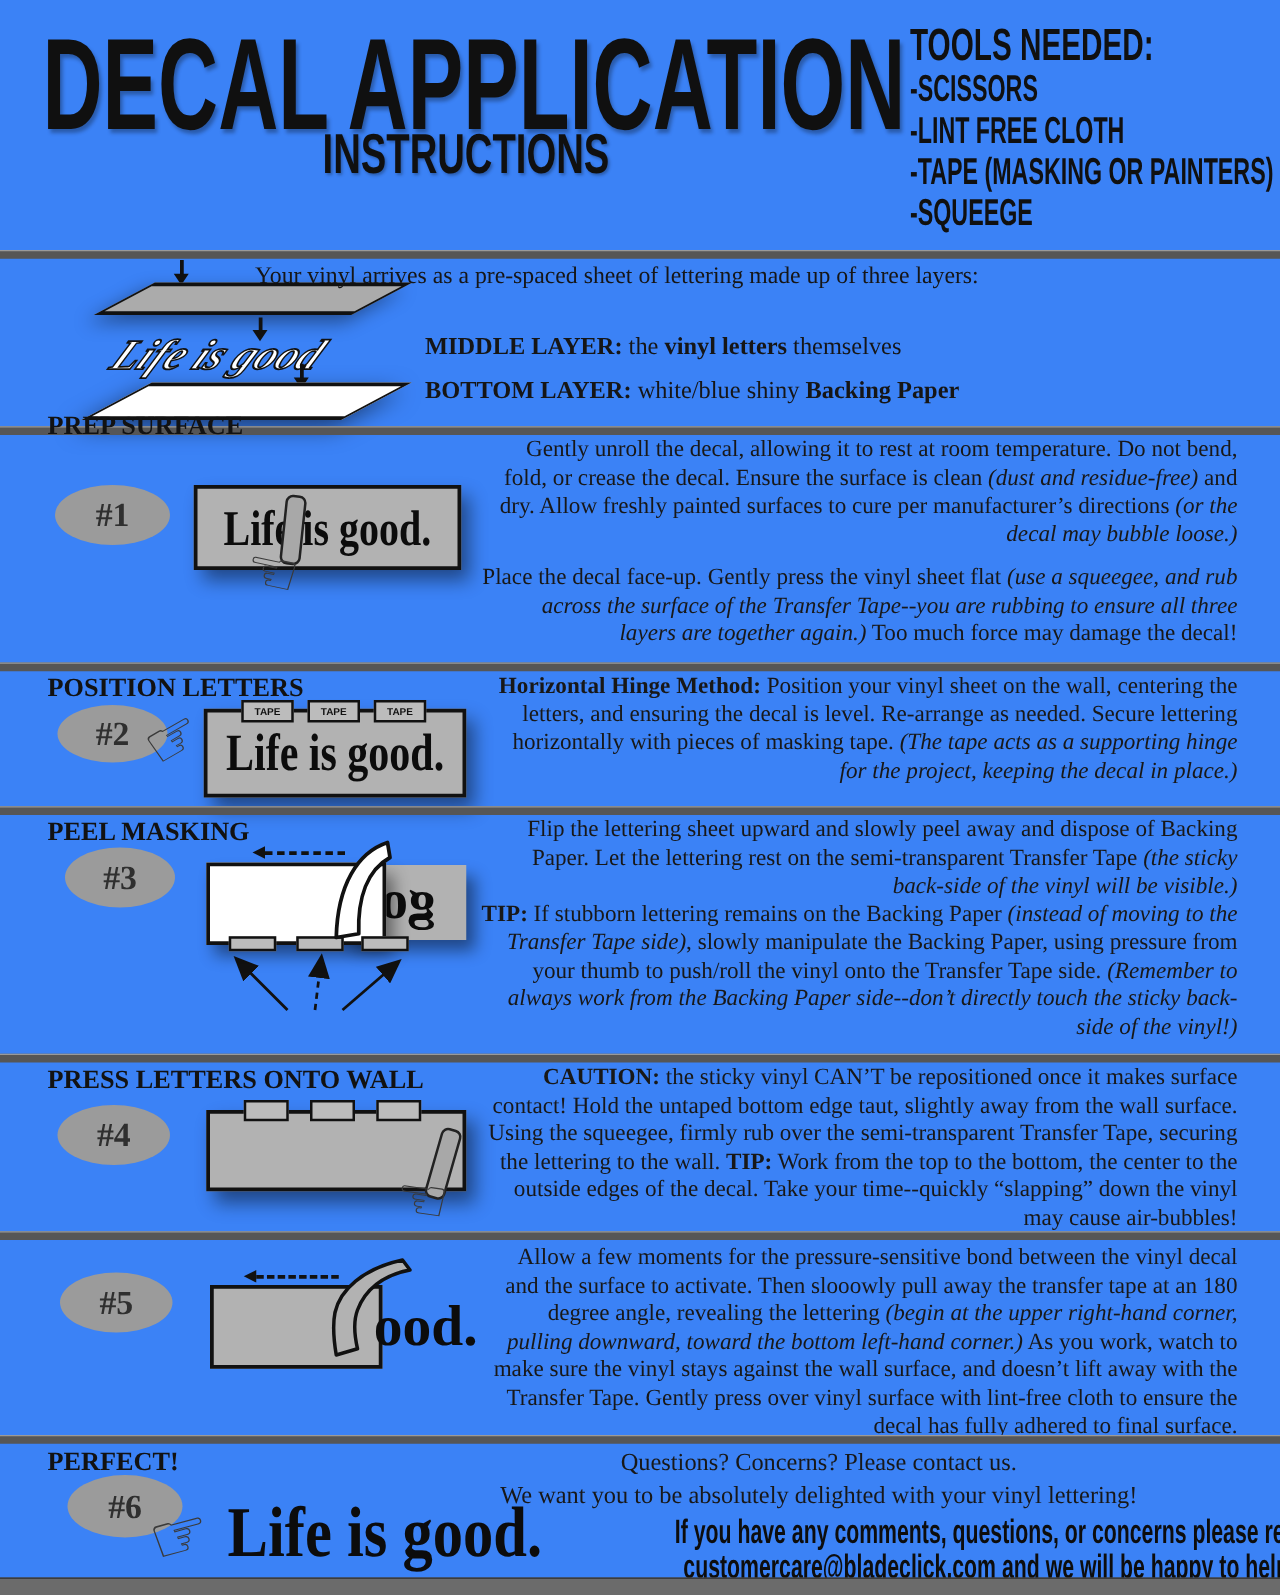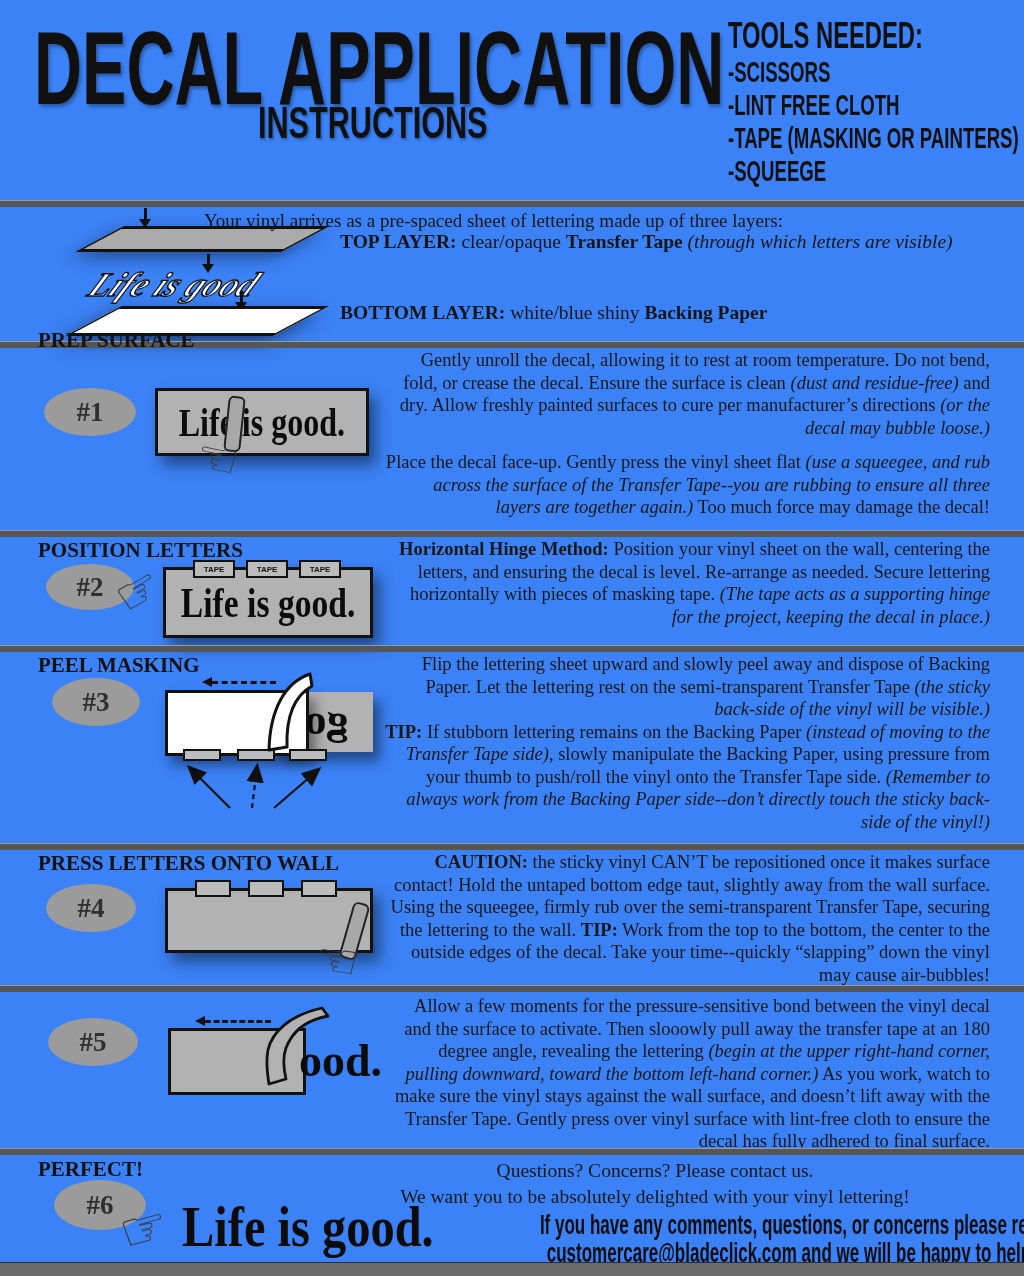--- a/index.html
+++ b/index.html
@@ -59,21 +59,21 @@
 
   <div class="bar" style="top:200px"></div>
 
   <div class="varrow" style="left:144px;top:208px;height:12px"></div>
   <div class="para-sheet" style="left:75px;top:226px;width:200px;height:20px;background:#ababab;box-shadow:5px 6px 10px rgba(0,0,0,.4)"></div>
   <div class="varrow" style="left:207px;top:254px;height:11px"></div>
   <span class="script-outline" style="left:92px;top:266px">Life is good</span>
   <div class="varrow" style="left:240px;top:291px;height:12px"></div>
   <div class="para-sheet" style="left:65px;top:306px;width:202px;height:24px;background:#fff;box-shadow:6px 7px 12px rgba(0,0,0,.5)"></div>
   <div class="abs" style="left:204px;top:210px;width:630px;font-size:19px">Your vinyl arrives as a pre-spaced sheet of lettering made up of three layers:</div>
-  <div class="abs" style="left:340px;top:231px;width:660px;font-size:19.5px"><span class="rb">TOP LAYER:</span><span> clear/opaque </span><span class="rb">Transfer Tape</span><span> </span><span class="ri">(through which letters are visible)</span></div>
+  <div class="abs" style="left:340px;top:267px;width:660px;font-size:19.5px"><span class="rb">MIDDLE LAYER:</span><span> the </span><span class="rb">vinyl letters</span><span> themselves</span></div>
   <div class="abs" style="left:340px;top:302px;width:660px;font-size:19.5px"><span class="rb">BOTTOM LAYER:</span><span> white/blue shiny </span><span class="rb">Backing Paper</span></div>
 
   <div class="bar" style="top:341px"></div>
 
   <span class="step-h" style="left:38px;top:328px">PREP SURFACE</span>
   <div class="badge" style="left:44px;top:388px;width:92px;height:48px">#1</div>
   <div class="decal" style="left:155px;top:388px;width:208px;height:62px">
     <span class="decal-text" style="font-size:40px">Life is good.</span>
   </div>
   <div class="squeegee" style="left:226px;top:396px;transform:rotate(6deg);z-index:3"></div>

